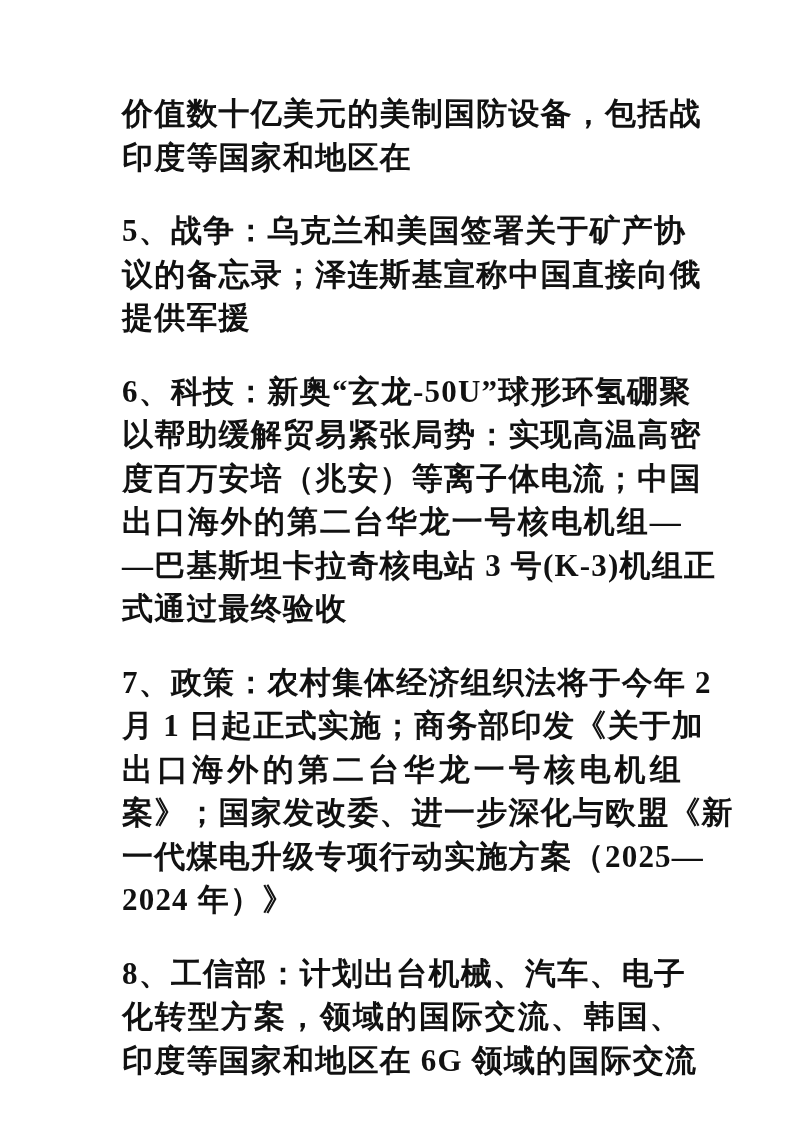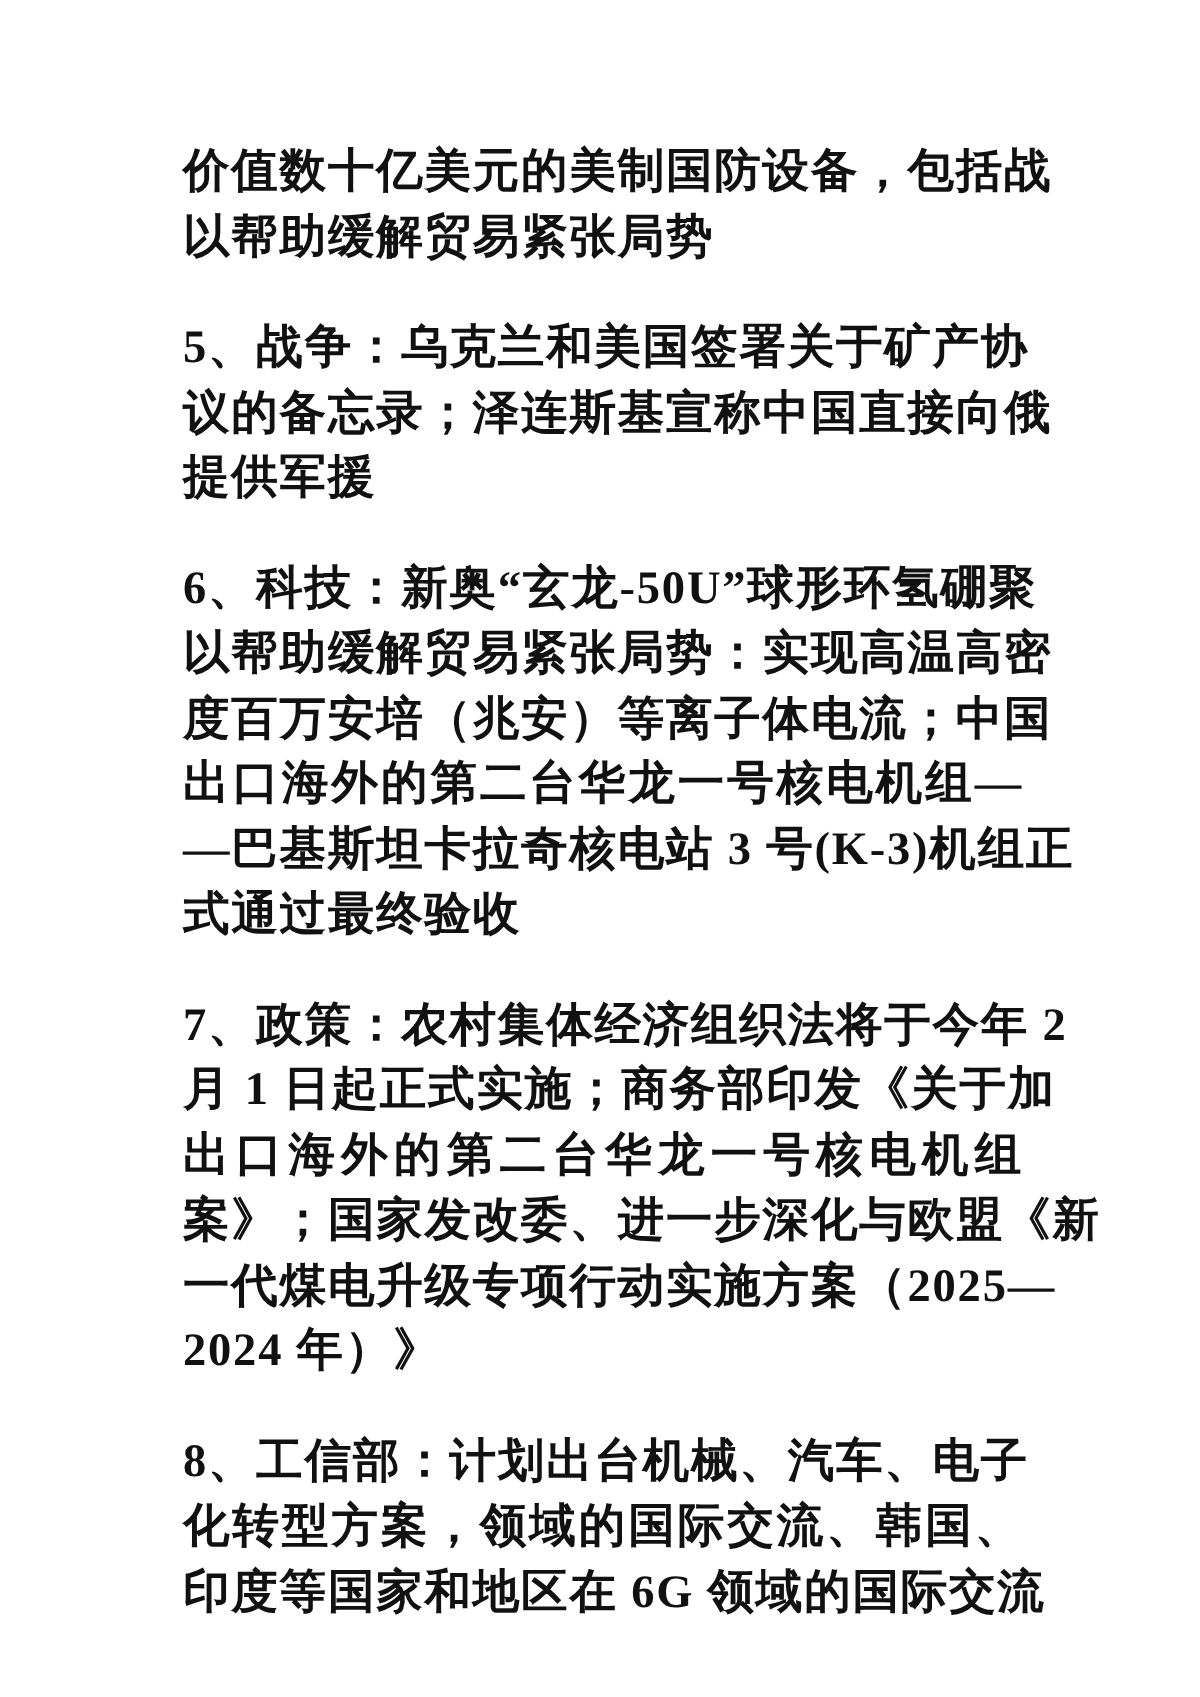--- a/index.html
+++ b/index.html
@@ -41,21 +41,21 @@
       text-align-last: left;
     }
   </style>
 </head>
 <body>
 
 <div class="page">
 
   <p class="para">
     <span class="line">价值数十亿美元的美制国防设备，包括战</span>
-    <span class="line last">以帮助缓解贸易紧张局势</span>
+    <span class="line last">印度等国家和地区在</span>
   </p>
 
   <p class="para">
     <span class="line">5、战争：乌克兰和美国签署关于矿产协</span>
     <span class="line">议的备忘录；泽连斯基宣称中国直接向俄</span>
     <span class="line last">提供军援</span>
   </p>
 
   <p class="para">
     <span class="line">6、科技：新奥“玄龙-50U”球形环氢硼聚</span>

